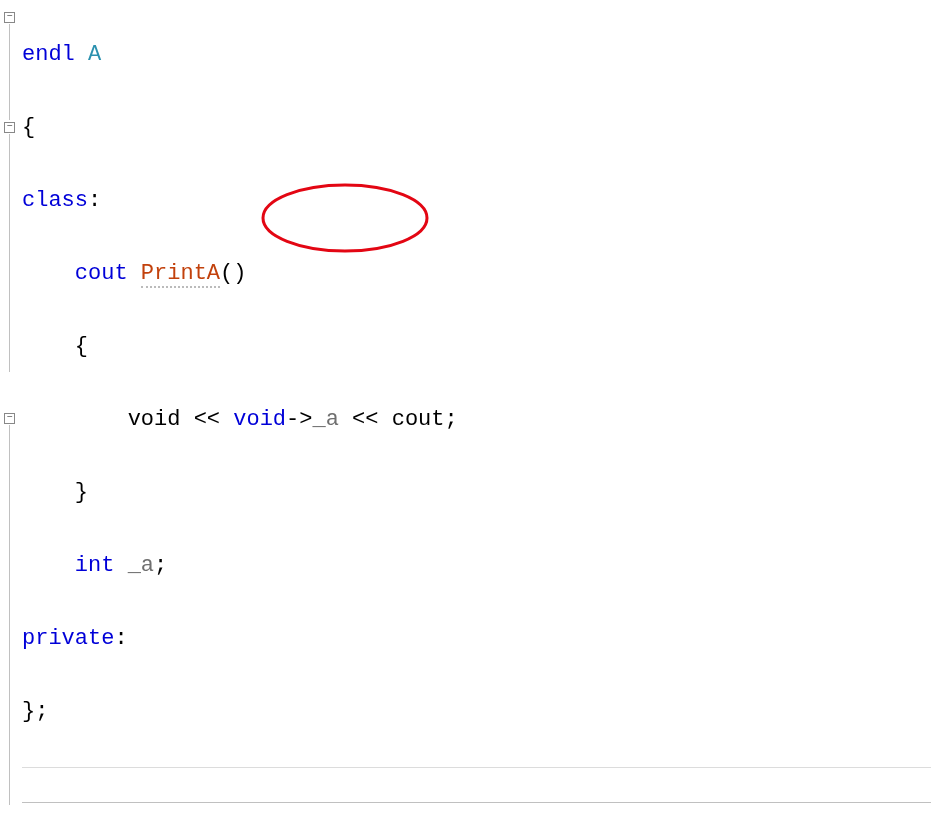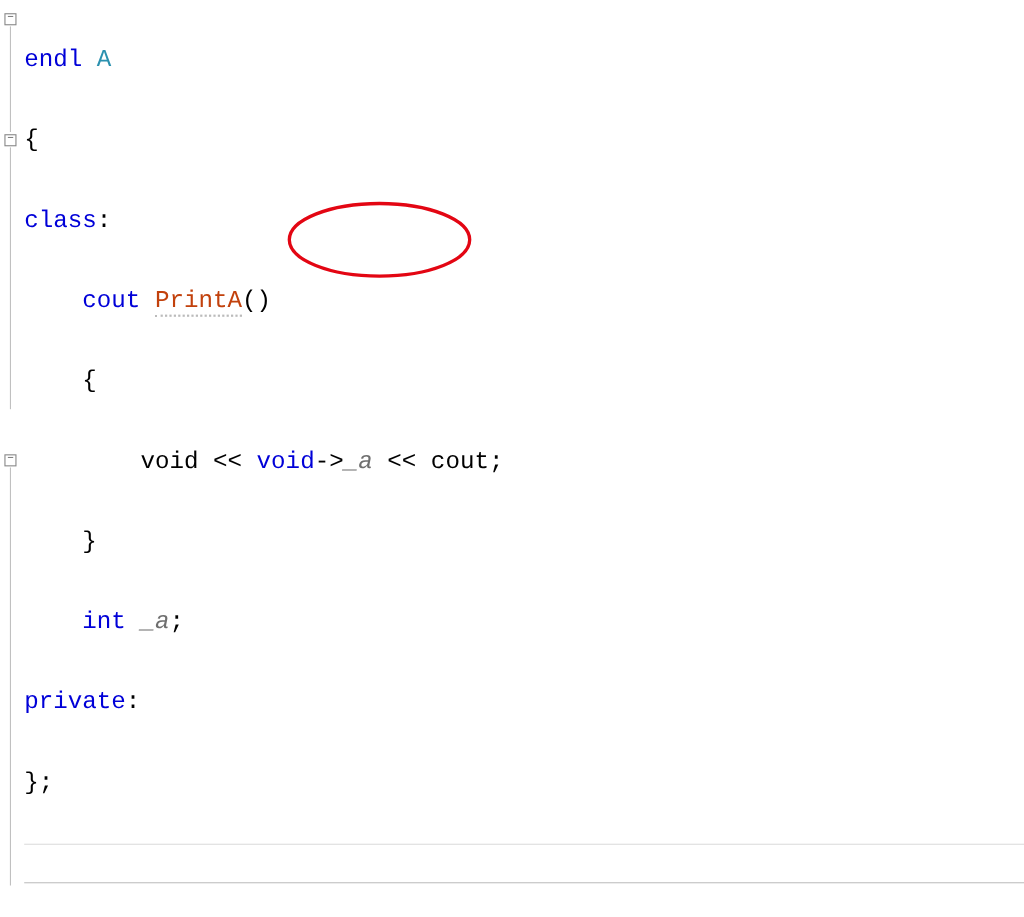--- a/index.html
+++ b/index.html
@@ -43,21 +43,21 @@
   }
   .code {
     flex: 1;
     white-space: pre;
     position: relative;
   }
   .line { display: block; }
   .kw { color: #0000d8; }
   .type { color: #2b91af; }
   .func { color: #c2410c; margin-top: 48px; }
-  .var { color: #6f6f6f; font-style: italic; }
+  .var { color: #6f6f6f; }
   .plain { color: #000000; }
   .op { color: #000000; }
   .dotted-underline {
     border-bottom: 2px dotted #bbb;
     padding-bottom: 0px;
   }
   .separator {
     border-top: 1px solid #dcdcdc;
     border-bottom: 1px solid #c0c0c0;
     height: 36.5px;

